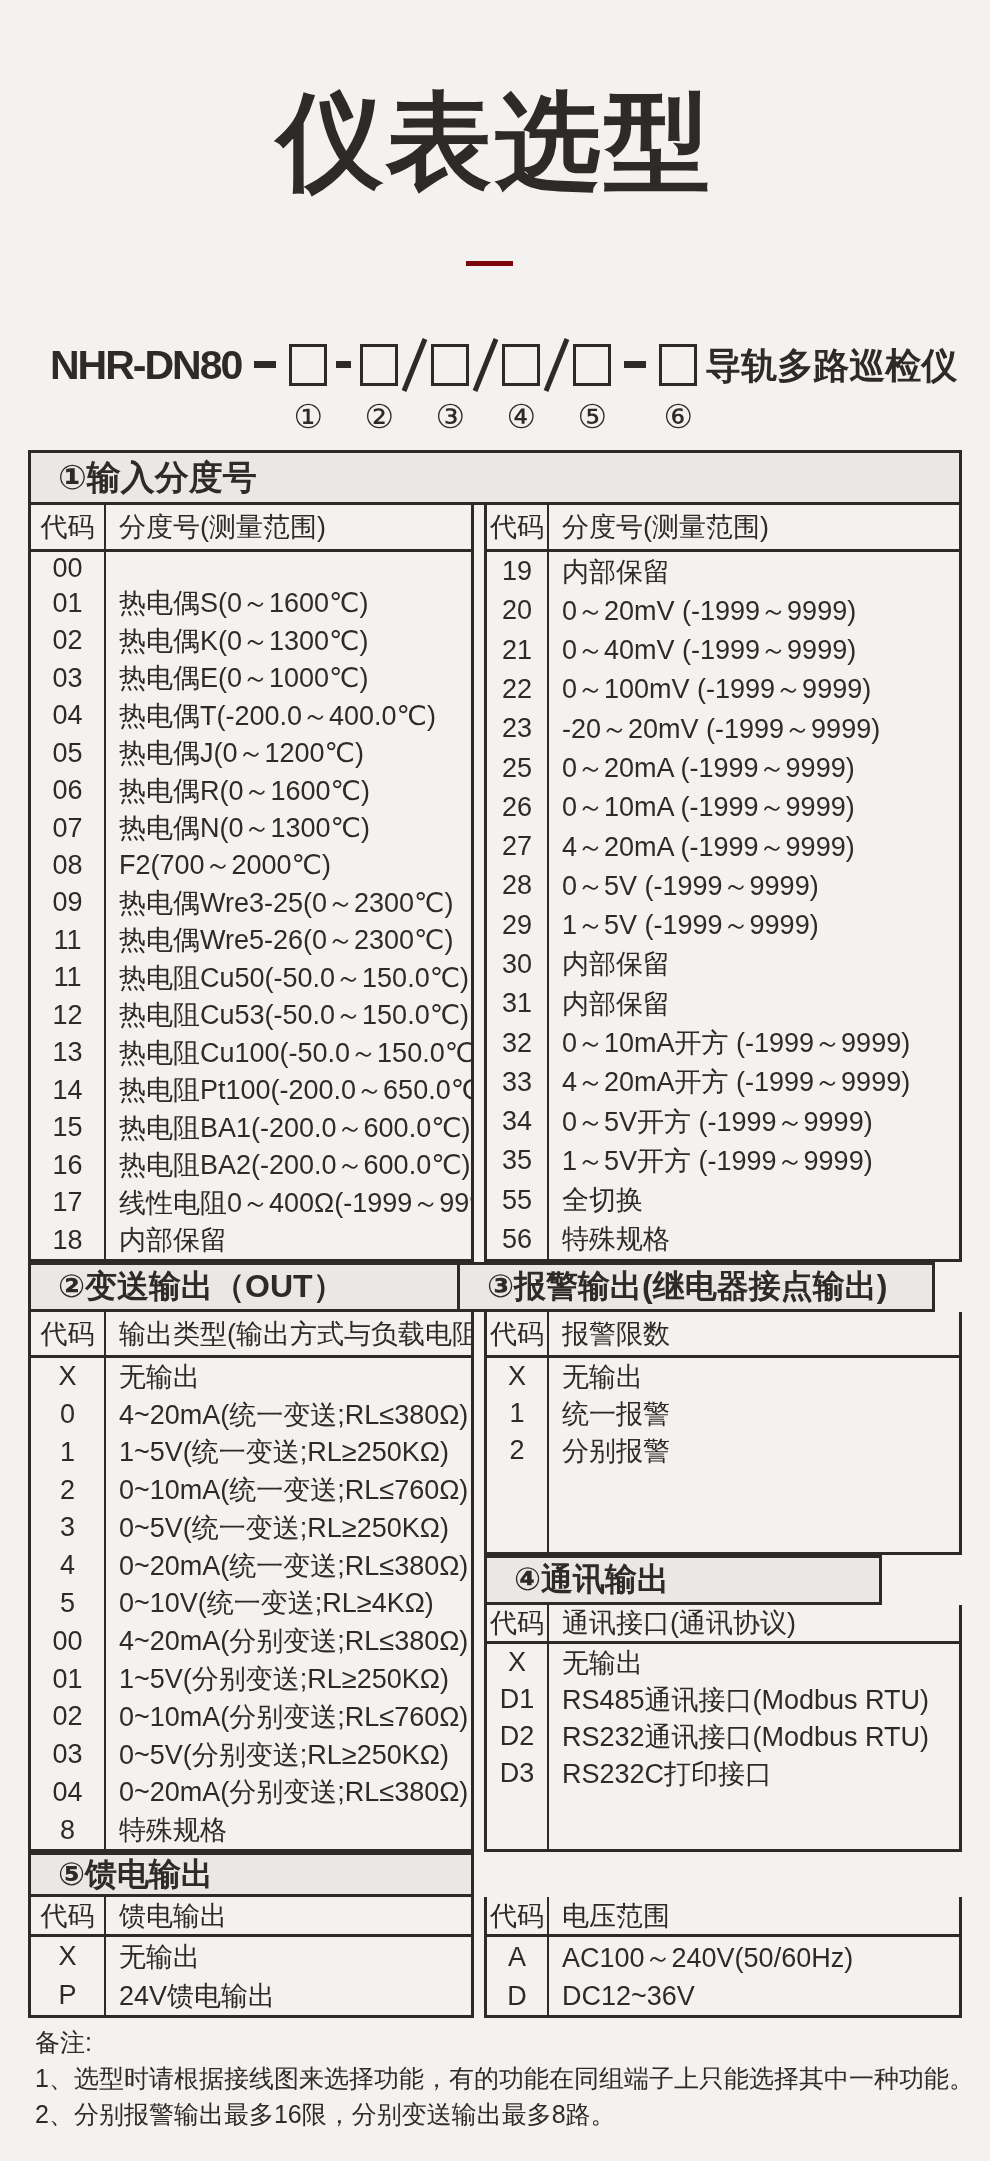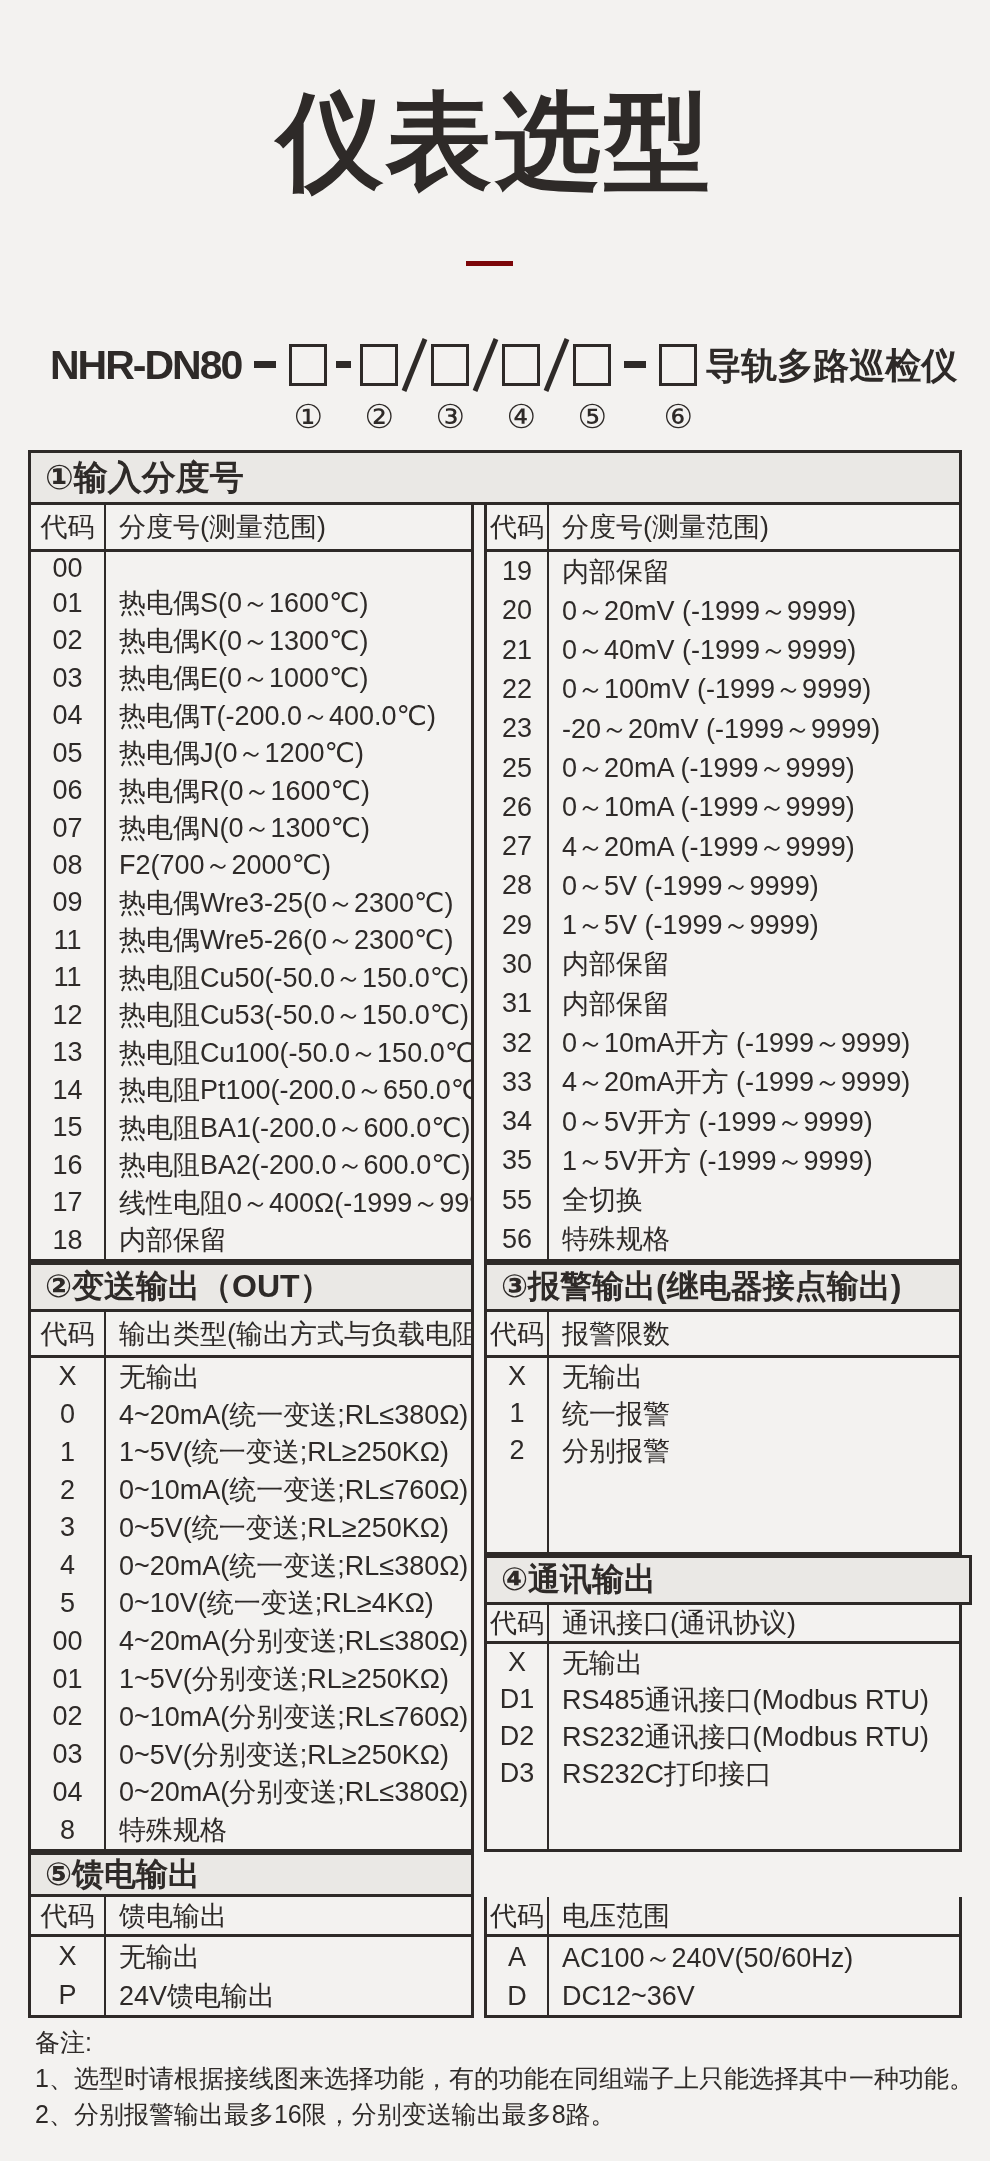--- a/index.html
+++ b/index.html
@@ -26,21 +26,21 @@
   .model-suffix{font-size:36px;font-weight:bold;line-height:44px;margin-left:8px;white-space:nowrap;text-align:center;}
   .sep-dash{width:22px;height:7px;background:var(--ink);margin:17px 13px 0 13px;}
   .sep-dash.small{width:15px;margin:17px 9px 0 9px;}
   .sep-slash{width:5px;height:56px;background:var(--ink);transform:rotate(22deg);margin:-7px 14px 0 14px;}
   .unit{display:flex;flex-direction:column;align-items:center;}
   .unit .box{width:38px;height:42px;border:3px solid var(--ink);box-sizing:border-box;background:var(--bg);}
   .unit .circ{margin-top:14px;font-size:33px;line-height:1;}
   
   .band{
     position:absolute;background:var(--band);border:3px solid var(--ink);box-sizing:border-box;
-    display:flex;align-items:center;padding-left:14px;
+    display:flex;align-items:center;padding-left:27px;
     font-size:32px;font-weight:bold;white-space:nowrap;
   }
   
   .ctable{
     position:absolute;border:3px solid var(--ink);border-top:none;box-sizing:border-box;
     display:flex;flex-direction:column;font-size:27px;background:var(--bg);
   }
   .trow{display:flex;flex:1 1 auto;min-height:0;align-items:stretch;}
   .trow.fixed{flex:0 0 37px;}
   .thead{border-bottom:3px solid var(--ink);font-size:27px;}
@@ -51,24 +51,24 @@
   .rt .ccell{flex:0 0 60px;}
   .dcell{flex:1;display:flex;align-items:center;padding-left:13px;white-space:nowrap;overflow:hidden;}
   .filler{flex:1 1 auto;}
   #t1l .thead{flex:0 0 44px;} #t1r .thead{flex:0 0 44px;}
   #t2 .thead{flex:0 0 43px;}  #t3 .thead{flex:0 0 43px;}
   #t4 .thead{flex:0 0 36px;}  #t5 .thead{flex:0 0 37px;} #t6 .thead{flex:0 0 37px;}
   #band1{left:28px;top:450px;width:934px;height:55px;font-size:34px;}
   #t1l{left:28px;top:505px;width:446px;height:757px;}
   #t1r{left:484px;top:505px;width:478px;height:757px;}
   #band2{left:28px;top:1262px;width:446px;height:50px;}
-  #band3{left:484px;top:1262px;width:478px;height:50px;}
+  #band3{left:457px;top:1262px;width:478px;height:50px;}
   #t2{left:28px;top:1312px;width:446px;height:540px;}
   #t3{left:484px;top:1312px;width:478px;height:243px;}
-  #band4{left:484px;top:1555px;width:488px;height:50px;}
+  #band4{left:484px;top:1555px;width:398px;height:50px;}
   #t4{left:484px;top:1605px;width:478px;height:247px;}
   #band5{left:28px;top:1852px;width:446px;height:45px;}
   #band6{left:484px;top:1936px;width:478px;height:45px;}
   #t5{left:28px;top:1897px;width:446px;height:121px;}
   #t6{left:484px;top:1897px;width:478px;height:121px;}
   
   .notes{position:absolute;left:35px;top:2024px;width:930px;font-size:25px;line-height:36px;}
   .notes p{margin:0;white-space:nowrap;}
 </style>
 </head>

